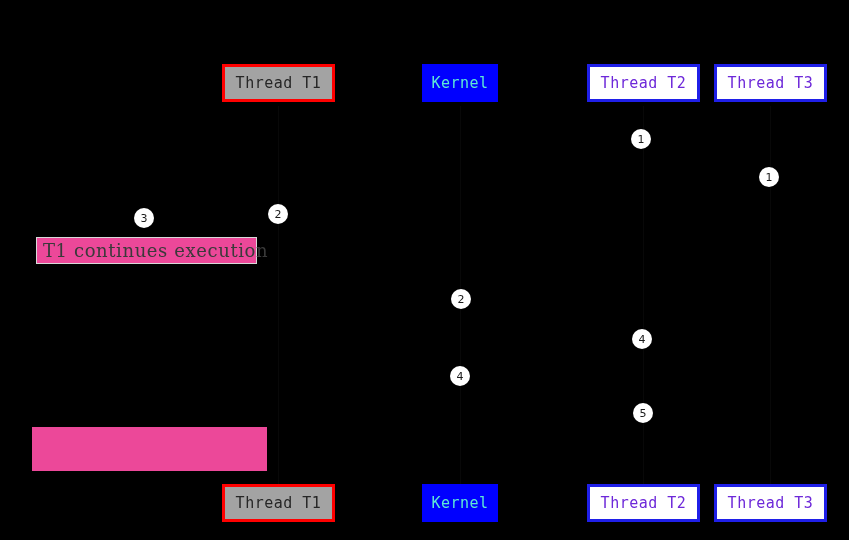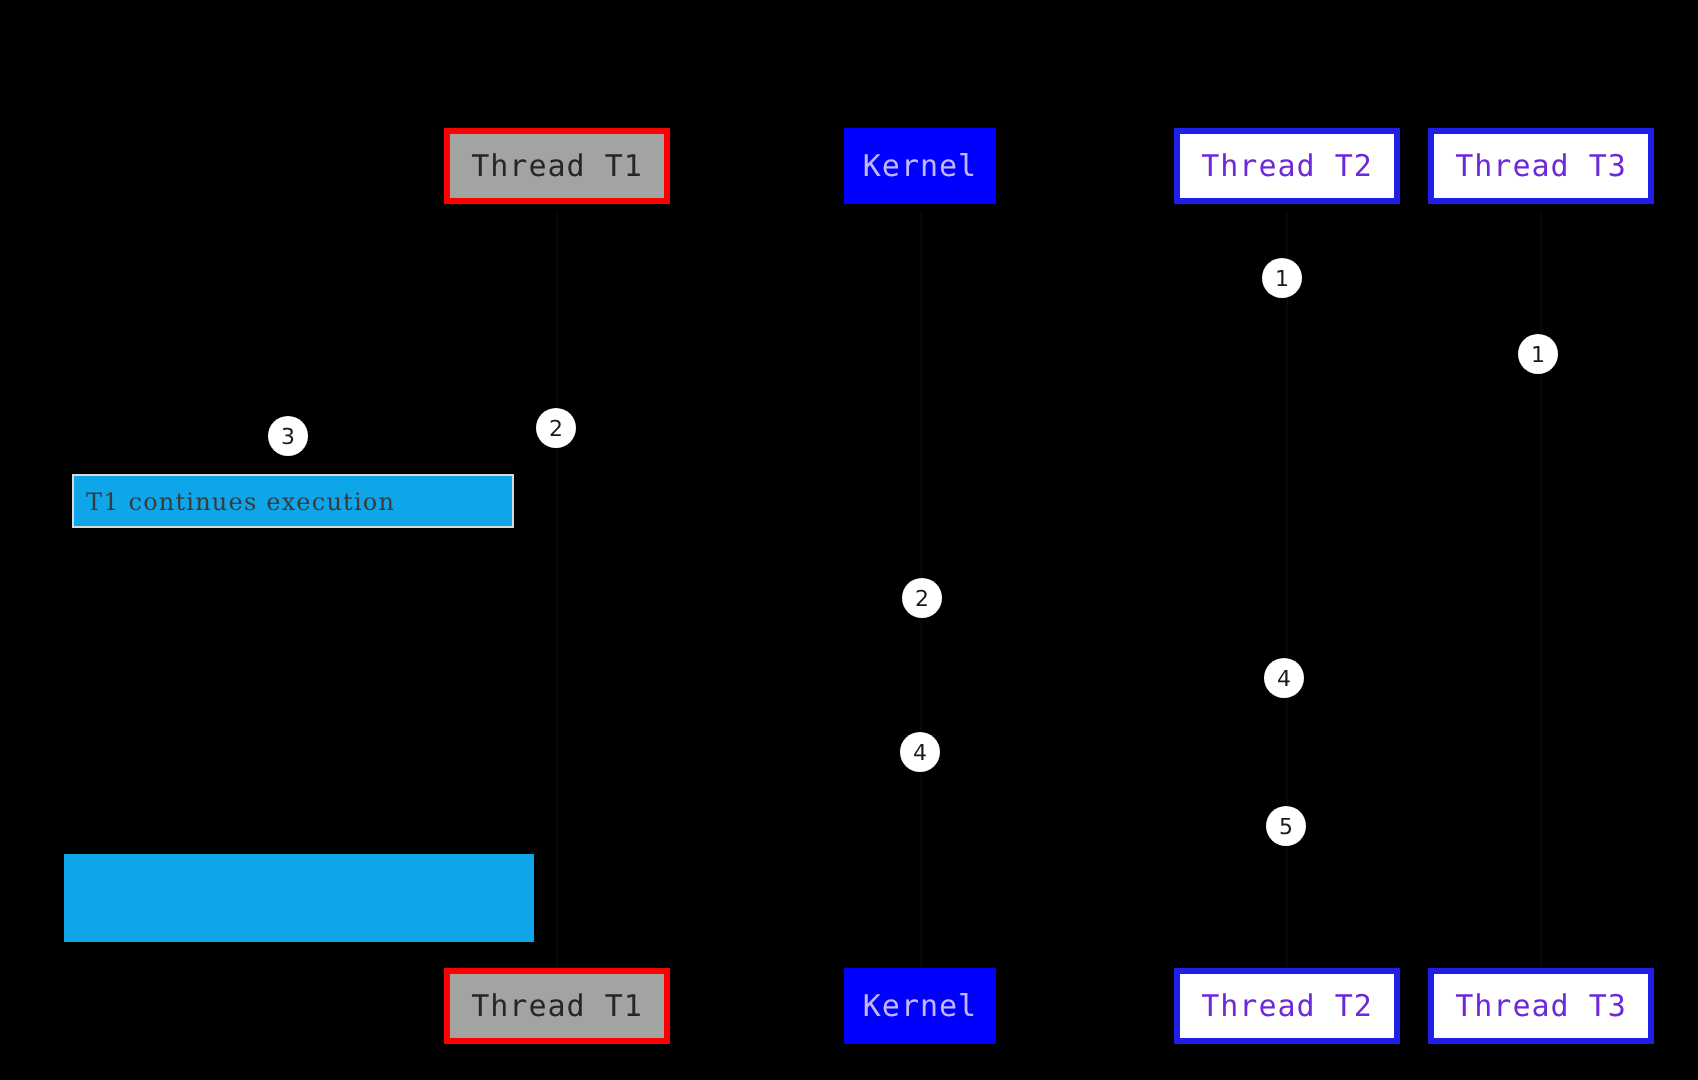--- a/index.html
+++ b/index.html
@@ -32,21 +32,21 @@
     line-height: 1;
   }
   .actor-box.style-red {
     background: #a3a3a3;
     border: 3px solid #ff0000;
     color: #262626;
   }
   .actor-box.style-blue-fill {
     background: #0000ff;
     border: 1px solid #0000ff;
-    color: #c4b5fd;
+    color: #5eead4;
   }
   .actor-box.style-blue-outline {
     background: #ffffff;
     border: 3px solid #1f1fe8;
     color: #6d28d9;
   }
 
   
   .lifeline {
     position: absolute;
@@ -73,25 +73,25 @@
     justify-content: center;
     font-family: "DejaVu Sans", sans-serif;
     font-size: 11px;
     line-height: 1;
   }
 
   
   .note-box {
     position: absolute;
     box-sizing: border-box;
-    background: #0ea5e9;
+    background: #ec4899;
     border: 1px solid #d9d9d9;
     color: #3a3a3a;
     font-family: "DejaVu Serif", serif;
-    font-size: 12px;
+    font-size: 18px;
     display: flex;
     align-items: center;
     white-space: nowrap;
     letter-spacing: 0.6px;
   }
   .note-box.with-text {
     padding: 0 6px;
   }
   .note-box.blank {
     border: none;

